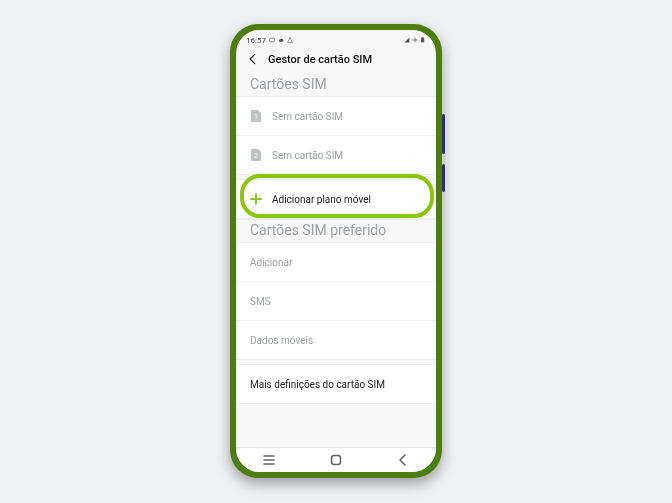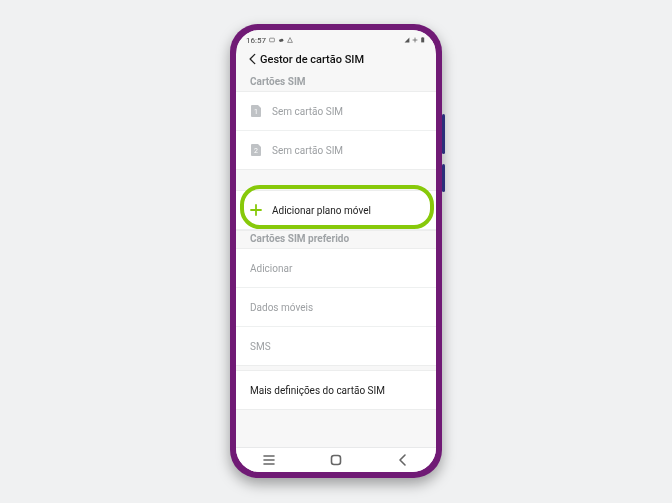--- a/index.html
+++ b/index.html
@@ -1,62 +1,62 @@
 <!DOCTYPE html>
 <html><head>
 <meta charset="utf-8">
 <style>
   html, body { margin:0; padding:0; width:672px; height:503px; background:#f0f1f2; font-family:-apple-system, Roboto, "Segoe UI", Arial, sans-serif; }
   .stage { position:relative; width:672px; height:503px; overflow:hidden; }
 
   .phone {
     position:absolute; left:230px; top:24px; width:212px; height:454px;
-    border-radius:28px; background:#701a75;
+    border-radius:28px; background:#4d7c0f;
     box-shadow: 0 6px 14px rgba(0,0,0,0.35);
   }
   .side-btn { position:absolute; right:-3px; width:3px; background:#2b2f7a; border-radius:2px; }
   .side-btn.a { top:90px; height:40px; }
   .side-btn.b { top:140px; height:28px; }
 
   .screen {
     position:absolute; left:6px; right:6px; top:6px; bottom:6px;
     border-radius:24px; background:#f7f7f7; overflow:hidden;
   }
 
   .statusbar {
     height:16px; padding:2px 10px 0 10px; display:flex; align-items:center;
     font-size:8px; color:#444; background:#f7f7f7;
   }
   .statusbar .left { flex:1; display:flex; gap:3px; align-items:center; }
   .statusbar .right { display:flex; gap:2px; align-items:center; }
   .tiny-ico { width:6px; height:6px; display:inline-flex; }
 
   .appbar {
-    display:flex; align-items:center; padding:4px 8px 8px 10px;
+    display:flex; align-items:center; gap:8px; padding:4px 8px 8px 10px;
     font-size:11px; color:#111; font-weight:500;
   }
   .back-chevron { width:14px; height:14px; display:inline-flex; align-items:center; justify-content:center; }
 
   .section-label {
-    font-size:10px; color:#9fa3a6; padding:2px 14px 4px 14px;font-weight:bold;
+    font-size:14px; color:#9fa3a6; padding:2px 14px 4px 14px;
   }
 
   .list { background:#fff; border-top:1px solid #eceded; border-bottom:1px solid #eceded; }
   .row {
     display:flex; align-items:center; gap:10px; min-height:30px;
     padding:4px 14px; border-bottom:1px solid #eef0f0;
     font-size:10px; color:#9da0a3;
   }
   .row:last-child { border-bottom:none; }
   .row.dark { color:#222; }
   .row .label { flex:1; }
 
   .sim-ico { width:12px; height:14px; display:inline-flex; align-items:center; justify-content:center; }
 
-  .highlight-wrap { position:relative;margin-top:16px; }
+  .highlight-wrap { position:relative; }
   .highlight {
     position:absolute; left:4px; right:2px; top:-6px; height:36px;
     border:4px solid #87c90a; border-radius:20px; pointer-events:none;
   }
   .add-row { color:#222; }
   .plus-ico { width:12px; height:12px; display:inline-flex; align-items:center; justify-content:center; }
 
   .gap { height:4px; background:#f7f7f7; }
 
   .navbar {
@@ -162,24 +162,24 @@
         <div class="highlight"></div>
       </div>
 
       <div class="section-label">Cartões SIM preferido</div>
 
       <div class="list">
         <div class="row">
           <span class="label">Adicionar</span>
         </div>
         <div class="row">
+          <span class="label">SMS</span>
+        </div>
+        <div class="row">
           <span class="label">Dados móveis</span>
-        </div>
-        <div class="row">
-          <span class="label">SMS</span>
         </div>
       </div>
 
       <div class="gap"></div>
 
       <div class="list">
         <div class="row dark">
           <span class="label">Mais definições do cartão SIM</span>
         </div>
       </div>

